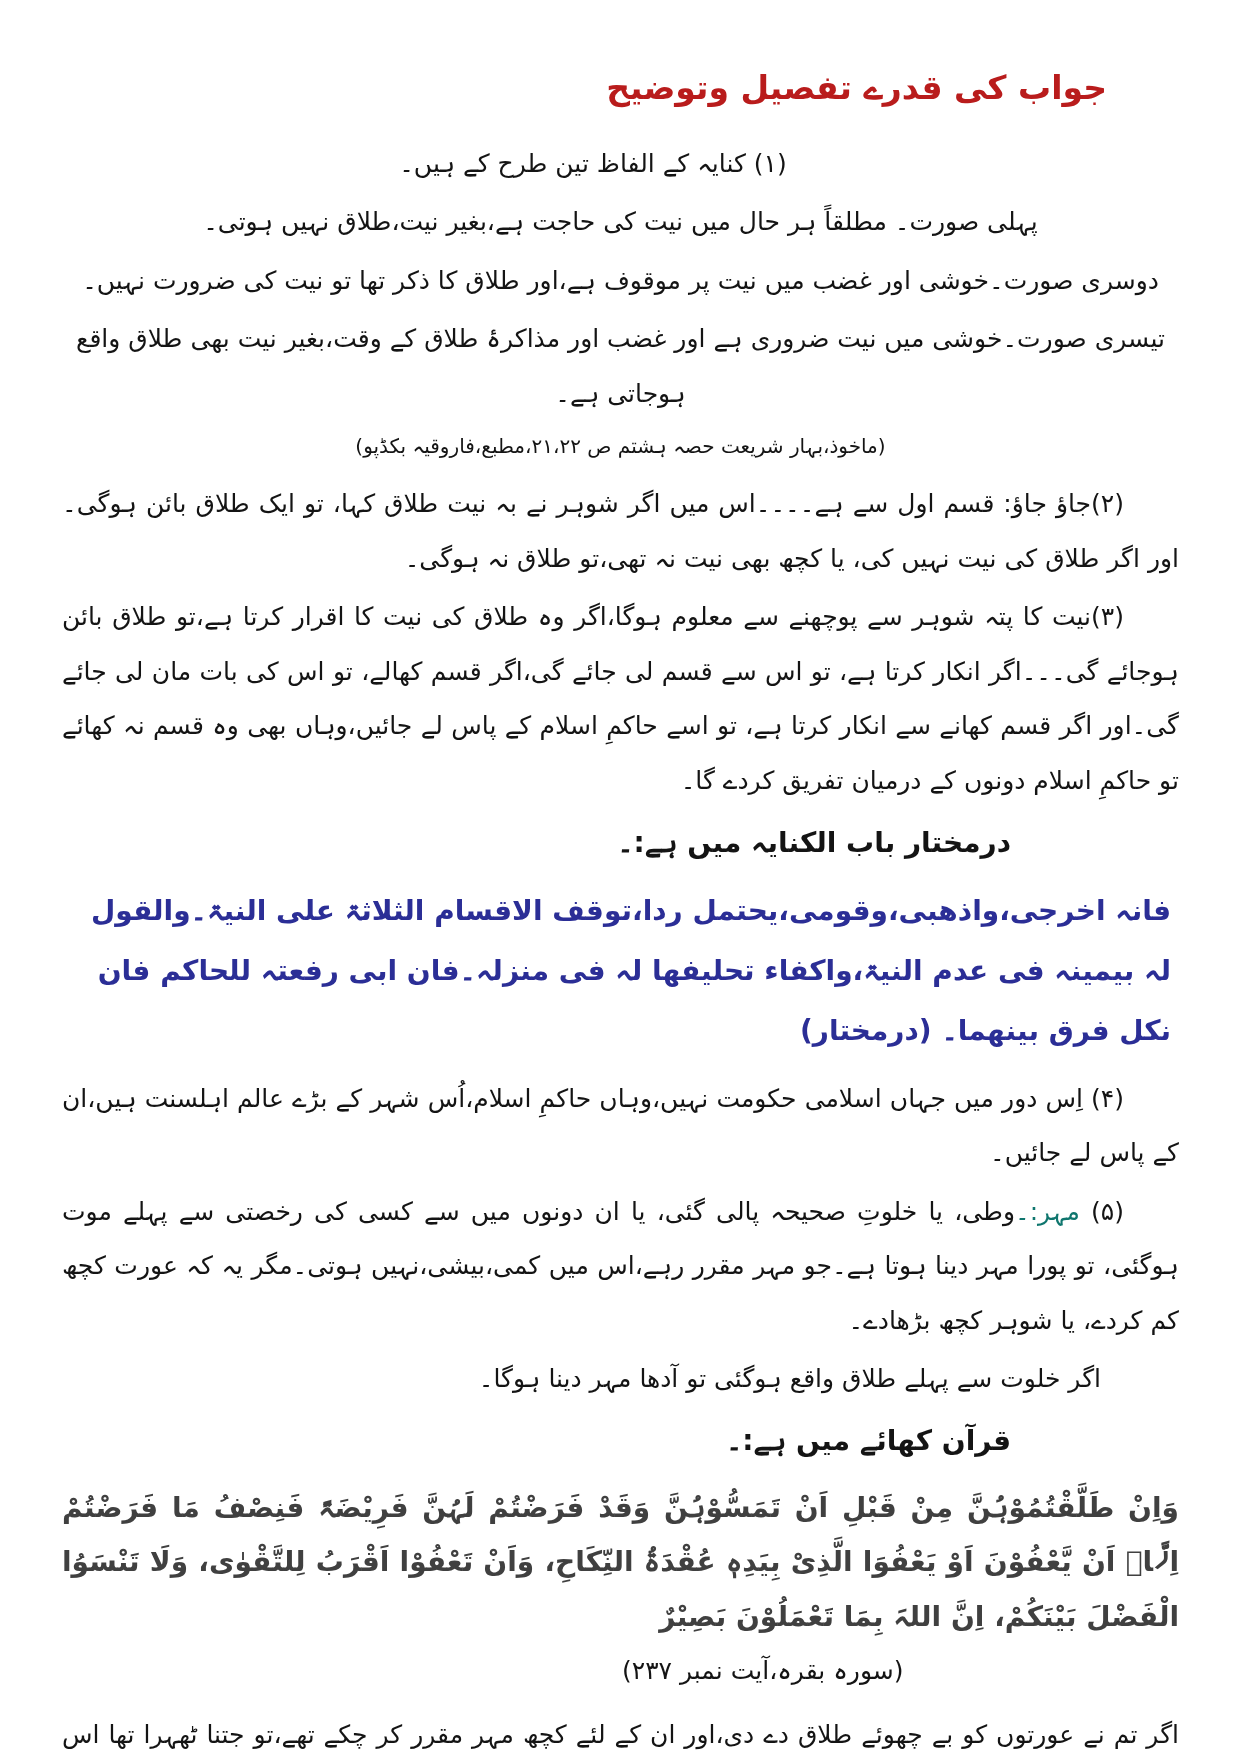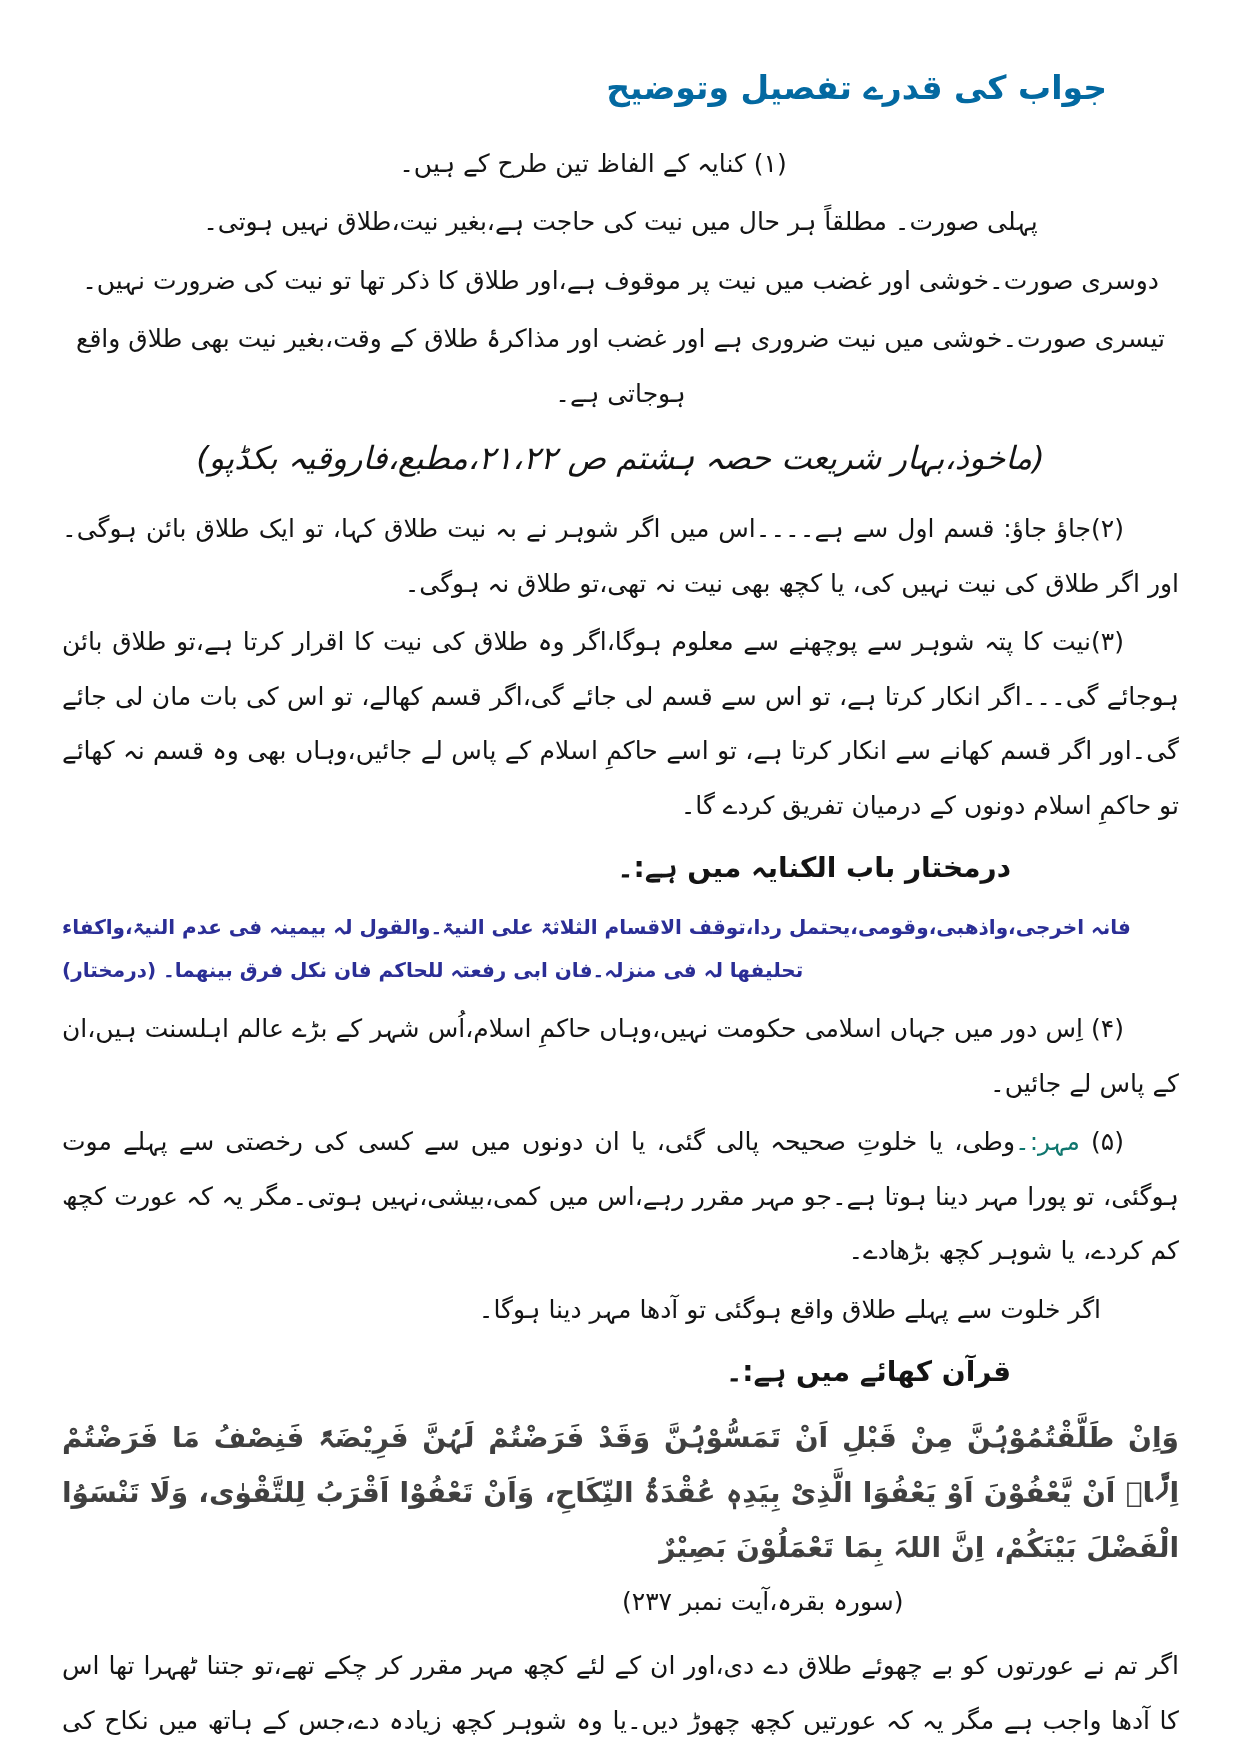--- a/index.html
+++ b/index.html
@@ -11,57 +11,56 @@
     margin: 0 auto;
     background: #ffffff;
     direction: rtl;
     padding: 62px 62px 40px 62px;
     color: #141414;
     overflow: hidden;
   }
   .doc-title {
     font-size: 33px;
     font-weight: bold;
-    color: #0369a1;
+    color: #b91c1c;
     text-align: right;
     padding-left: 0;
     padding-right: 72px;
     margin-bottom: 22px;
     line-height: 1.6;
   }
   .para {
     font-size: 25px;
     line-height: 2.18;
     text-align: justify;
     margin-bottom: 4px;
   }
   .indent-first { text-indent: 55px; }
   .flush-right { text-align: center; }
   .src-line {
-    font-size: 32px;
+    font-size: 20px;
     line-height: 2.1;
     text-align: center;
     margin: 4px 0 10px 0;
-    font-style: italic;
   }
   .heading-line {
     font-size: 28px;
     font-weight: bold;
     line-height: 2.1;
     text-align: right;
     padding-right: 168px;
     margin: 6px 0;
   }
   .arabic-quote {
-    font-size: 20px;
+    font-size: 28px;
     font-weight: bold;
     color: #2b2e96;
-    text-align: left;
+    text-align: right;
     line-height: 2.15;
-    margin: 8px 16px 10px 0;
+    margin: 8px 8px 10px 0;
   }
   .quran-verse {
     font-size: 28px;
     font-weight: bold;
     color: #404040;
     text-align: justify;
     line-height: 1.95;
     margin: 10px 0 2px 0;
   }
   .quran-source {

